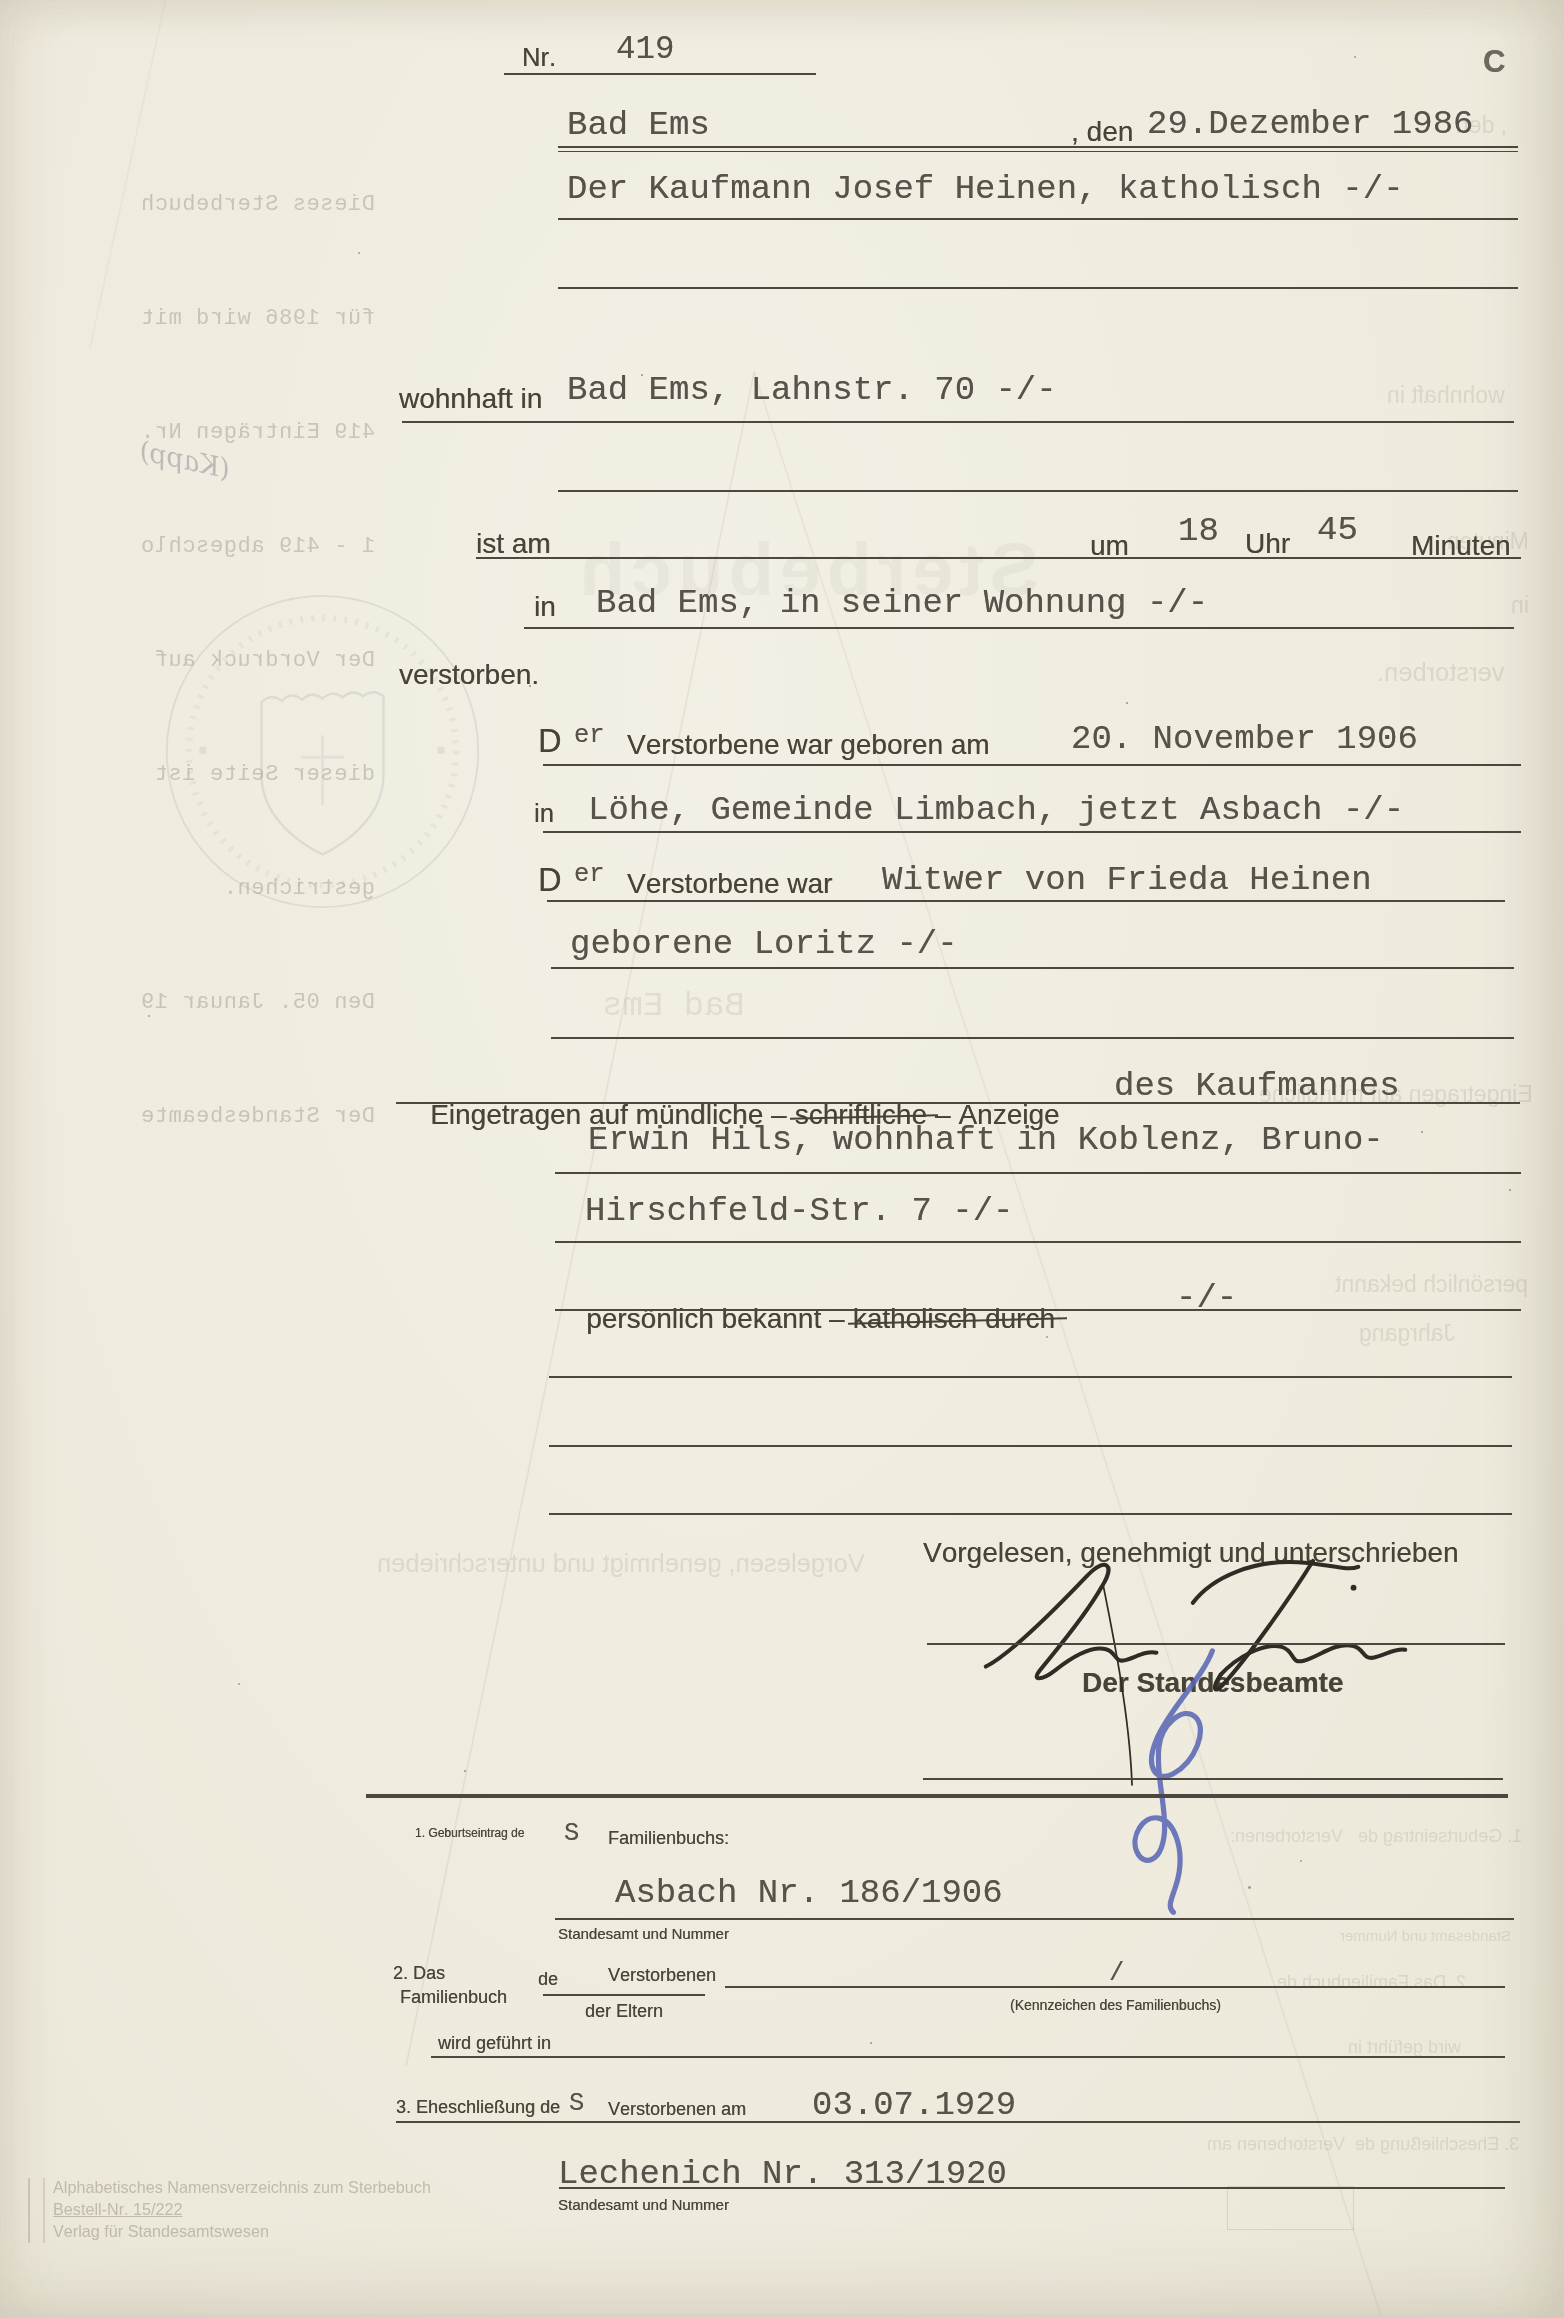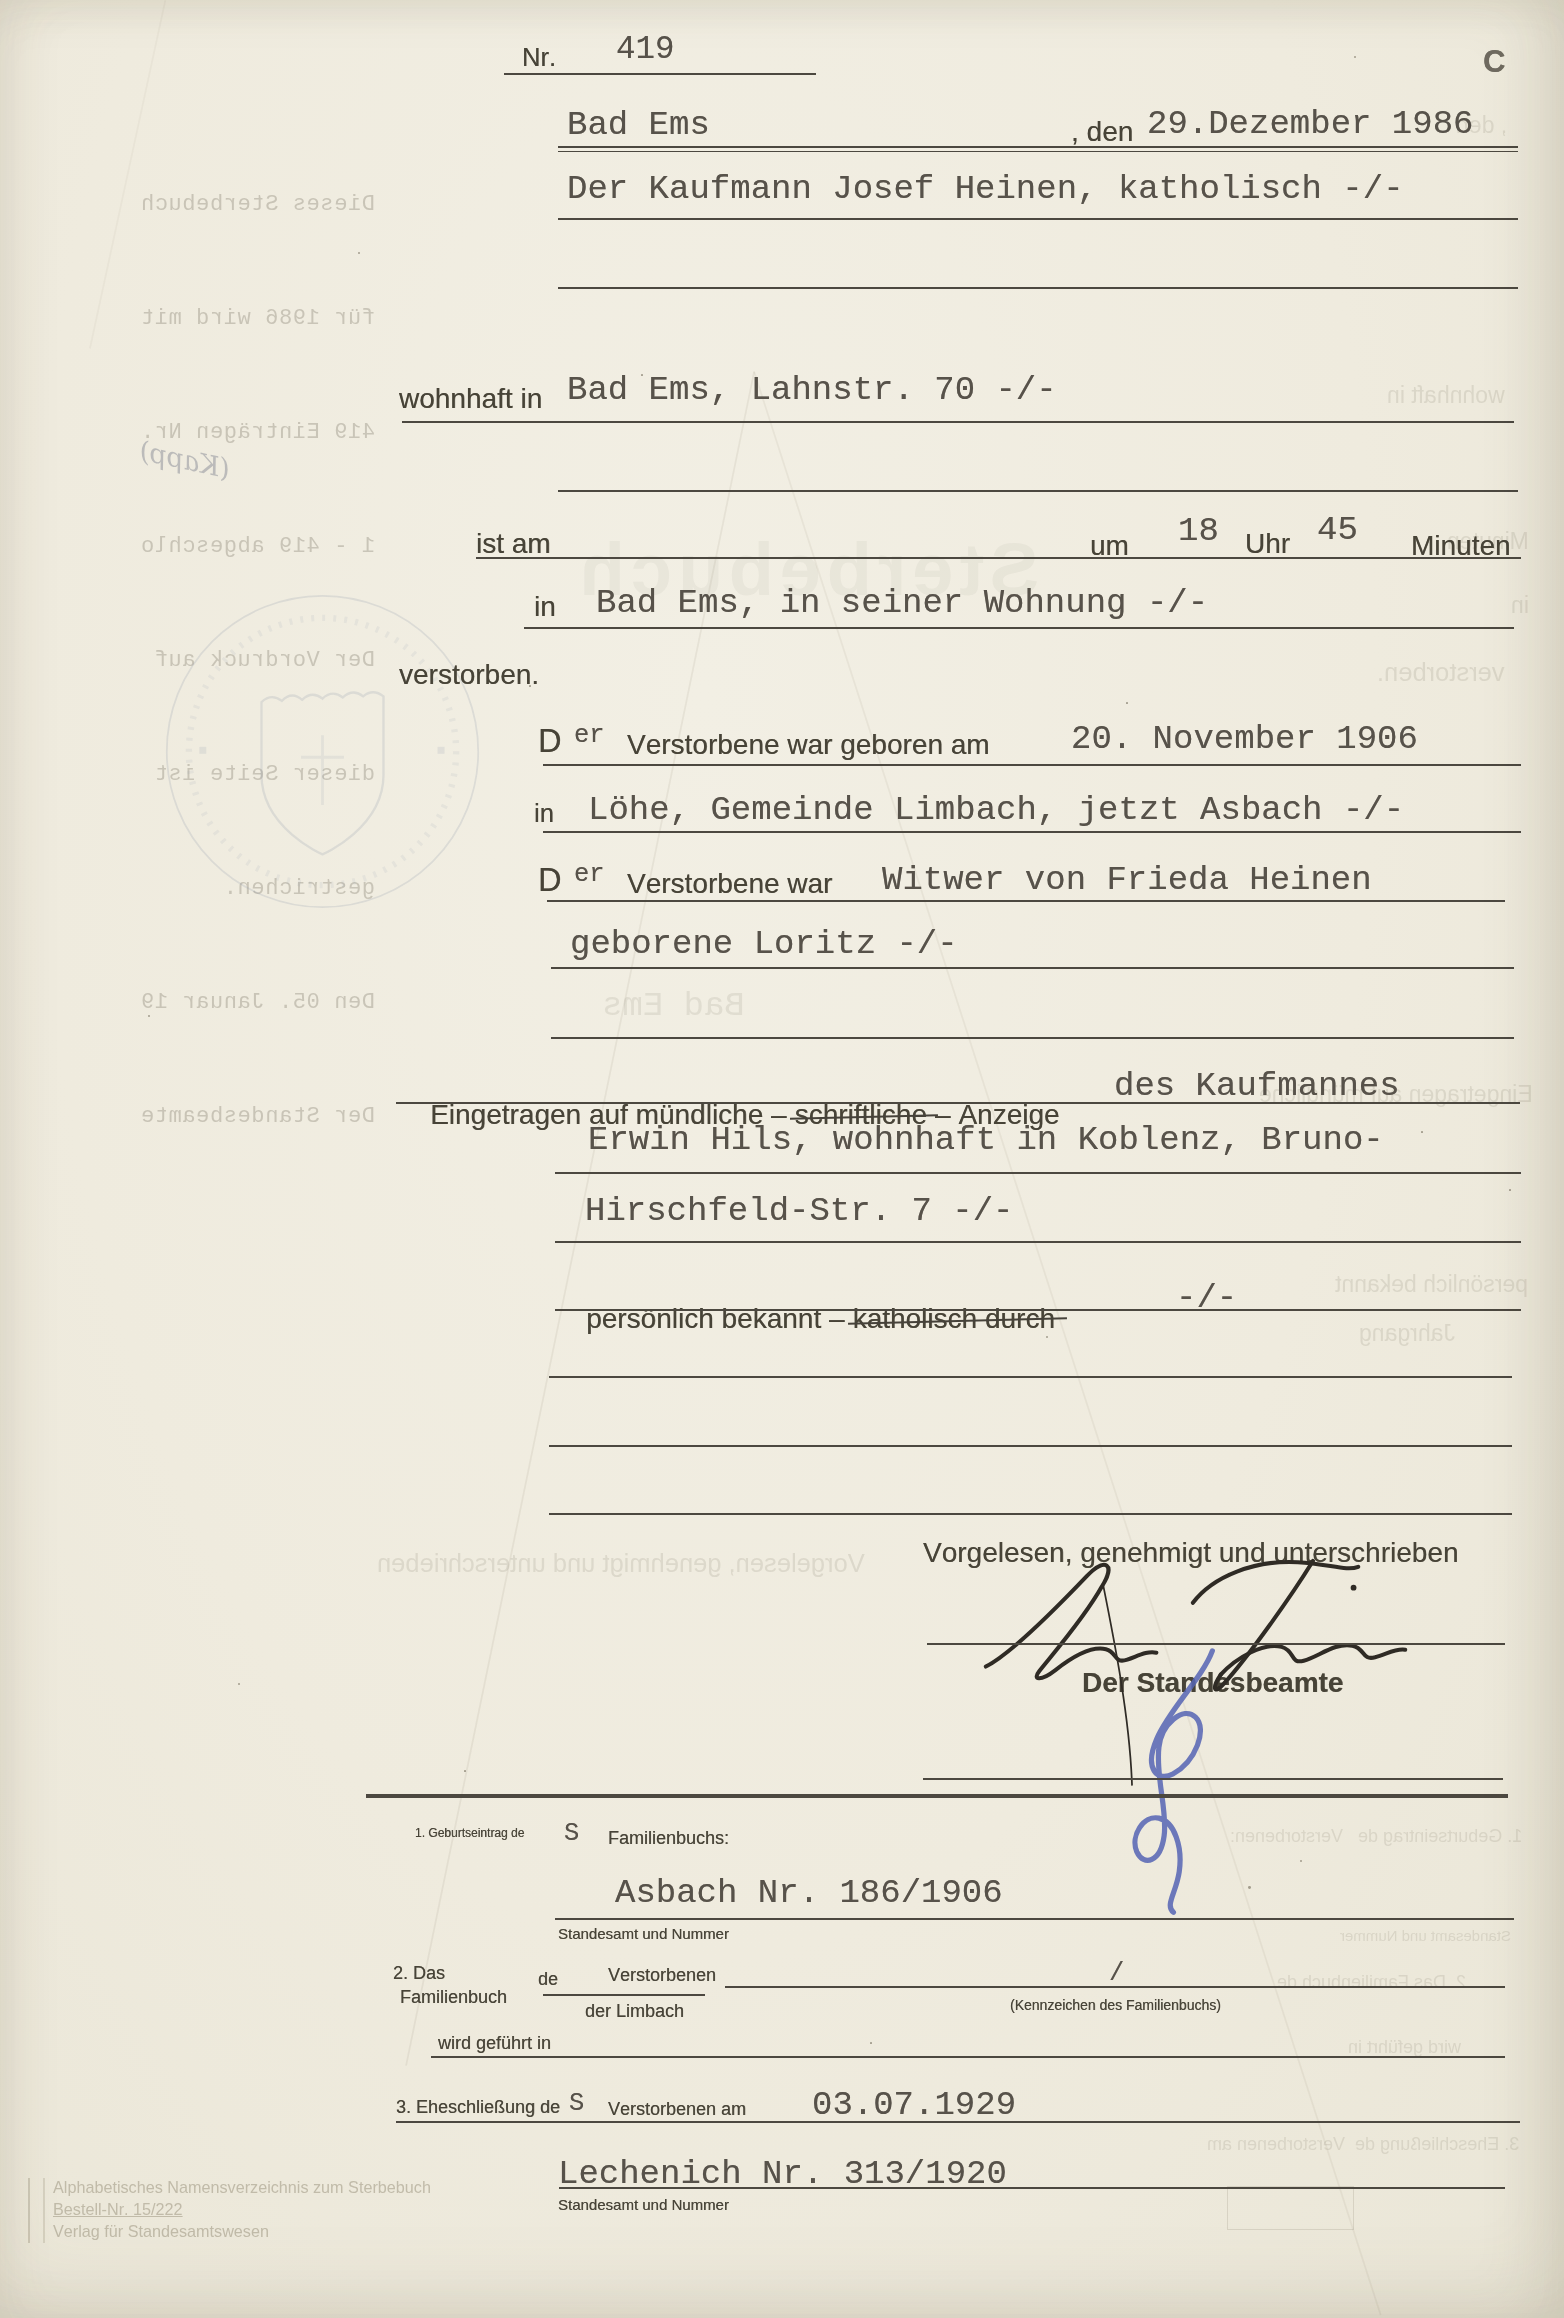--- a/index.html
+++ b/index.html
@@ -165,21 +165,21 @@
 
   <div class="abs p" style="left:415px;top:1827px;font-size:12px;">1. Geburtseintrag de</div>
   <div class="abs t" style="left:564px;top:1821px;font-size:25.5px;">S</div>
   <div class="abs p" style="left:608px;top:1829px;font-size:18px;">Familienbuchs:</div>
   <div class="abs t" style="left:615px;top:1876px;font-size:34px;">Asbach Nr. 186/1906</div>
   <div class="abs p" style="left:558px;top:1926px;font-size:15px;">Standesamt und Nummer</div>
 
   <div class="abs p" style="left:393px;top:1964px;font-size:18px;">2. Das</div>
   <div class="abs p" style="left:400px;top:1988px;font-size:18px;">Familienbuch</div>
   <div class="abs p" style="left:538px;top:1970px;font-size:18px;">de</div>
-  <div class="abs p" style="left:585px;top:2002px;font-size:18px;">der Limbach</div>
+  <div class="abs p" style="left:585px;top:2002px;font-size:18px;">der Eltern</div>
   <div class="abs p" style="left:608px;top:1966px;font-size:18px;">Verstorbenen</div>
   <div class="abs t" style="left:1109px;top:1961px;font-size:25.5px;">/</div>
   <div class="abs p" style="left:1010px;top:1998px;font-size:14px;">(Kennzeichen des Familienbuchs)</div>
   <div class="abs p" style="left:438px;top:2034px;font-size:18px;">wird geführt in</div>
 
   <div class="abs p" style="left:396px;top:2098px;font-size:18px;">3. Eheschließung de</div>
   <div class="abs t" style="left:569px;top:2091px;font-size:25.5px;">S</div>
   <div class="abs p" style="left:608px;top:2100px;font-size:18px;">Verstorbenen am</div>
   <div class="abs t" style="left:812px;top:2088px;font-size:34px;">03.07.1929</div>
   <div class="abs t" style="left:558px;top:2157px;font-size:34px;">Lechenich Nr. 313/1920</div>

